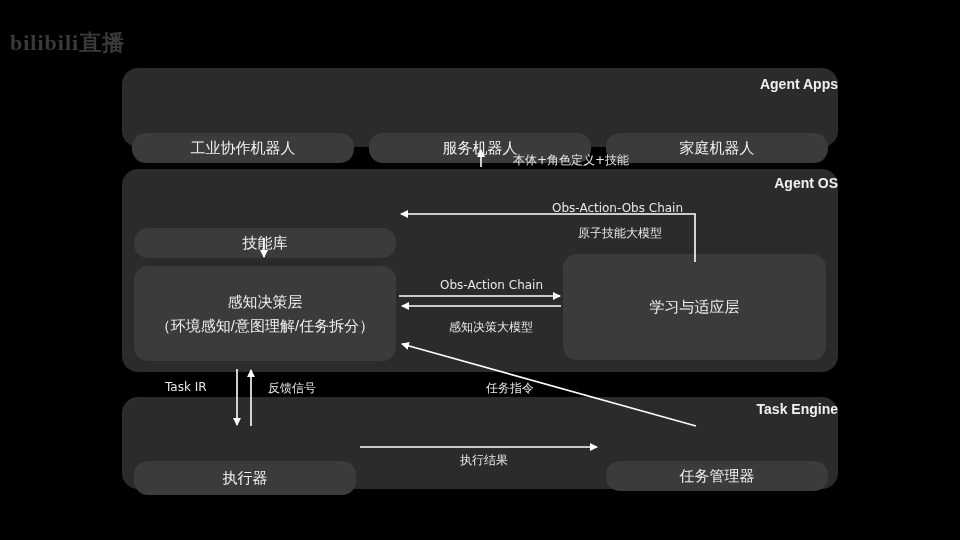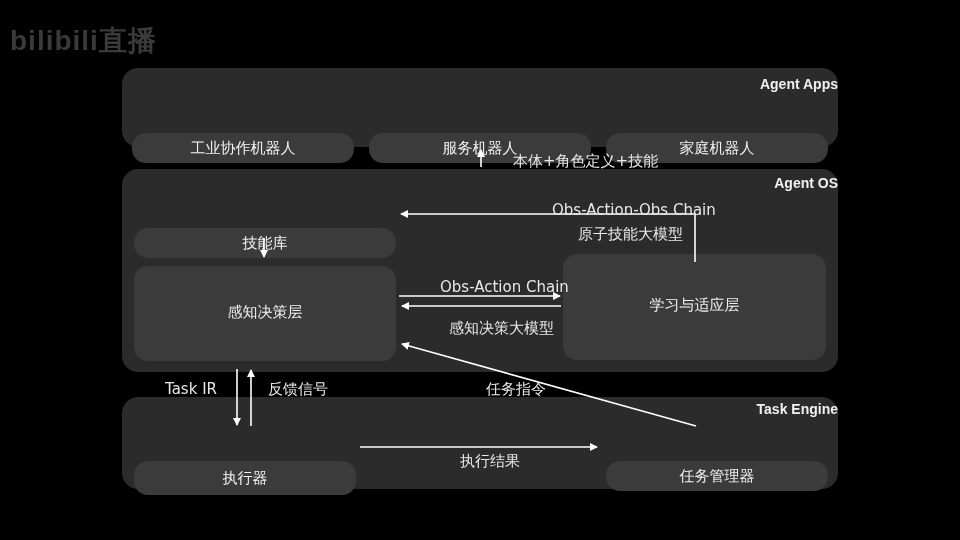--- a/index.html
+++ b/index.html
@@ -1,47 +1,48 @@
 <!DOCTYPE html>
 <html><head>
   <meta charset="utf-8">
   <style>
     html, body { margin:0; padding:0; }
     body { width:960px; height:540px; background:#000; position:relative; overflow:hidden;
            font-family:"Liberation Sans","DejaVu Sans",sans-serif; color:#f2f2f2; }
-    .watermark { position:absolute; left:10px; top:22px; font-size:28px; font-weight:bold;
-                 color:#3a3a3a; letter-spacing:1px; font-family:Liberation Sans, sans-serif; }
+    .watermark { position:absolute; left:10px; top:28px; font-size:22px; font-weight:bold;
+                 color:#3a3a3a; letter-spacing:1px; font-family:Liberation Serif, serif; }
     .panel { position:absolute; background:#2b2b2b; border-radius:16px; }
     .panel-title { position:absolute; left:0; right:0; text-align:right; font-size:14px; font-weight:bold; color:#f0f0f0; }
     .pill { position:absolute; background:#3b3b3b; border-radius:14px; display:flex; align-items:center;
             justify-content:center; font-size:15px; color:#f0f0f0; font-family:"DejaVu Sans",sans-serif;margin-top:28px; }
     .box { position:absolute; background:#3b3b3b; border-radius:14px; display:flex; flex-direction:column;
            align-items:center; justify-content:center; font-size:15px; color:#f0f0f0; line-height:24px;
-           font-family:Liberation Mono, monospace; }
-    .lbl { position:absolute; font-size:15px; color:#e8e8e8; white-space:nowrap; font-family:"DejaVu Sans",sans-serif; }
+           font-family:Liberation Sans, sans-serif; }
+    .lbl { position:absolute; font-size:12px; color:#e8e8e8; white-space:nowrap; font-family:"DejaVu Sans",sans-serif; }
     svg.arrows { position:absolute; left:0; top:0; width:960px; height:540px; pointer-events:none; }
   </style>
 </head>
 <body>
 
 <div class="watermark">bilibili直播</div>
 
 <div class="panel" style="left:122px;top:68px;width:716px;height:79px;">
   <div class="panel-title" style="top:8px;">Agent Apps</div>
 </div>
 <div class="pill" style="left:132px;top:105px;width:222px;height:30px;">工业协作机器人</div>
 <div class="pill" style="left:369px;top:105px;width:222px;height:30px;">服务机器人</div>
 <div class="pill" style="left:606px;top:105px;width:222px;height:30px;">家庭机器人</div>
 
 <div class="panel" style="left:122px;top:169px;width:716px;height:203px;">
   <div class="panel-title" style="top:6px;">Agent OS</div>
 </div>
 <div class="pill" style="left:134px;top:200px;width:262px;height:30px;">技能库</div>
 <div class="box" style="left:134px;top:266px;width:262px;height:95px;">
   <span>感知决策层</span>
+  <span>（环境感知/意图理解/任务拆分）</span>
 </div>
 <div class="box" style="left:563px;top:254px;width:263px;height:106px;">
   <span>学习与适应层</span>
 </div>
 
 <div class="panel" style="left:122px;top:397px;width:716px;height:92px;">
   <div class="panel-title" style="top:4px;">Task Engine</div>
 </div>
 <div class="pill" style="left:134px;top:433px;width:222px;height:34px;">执行器</div>
 <div class="pill" style="left:606px;top:433px;width:222px;height:30px;">任务管理器</div>

